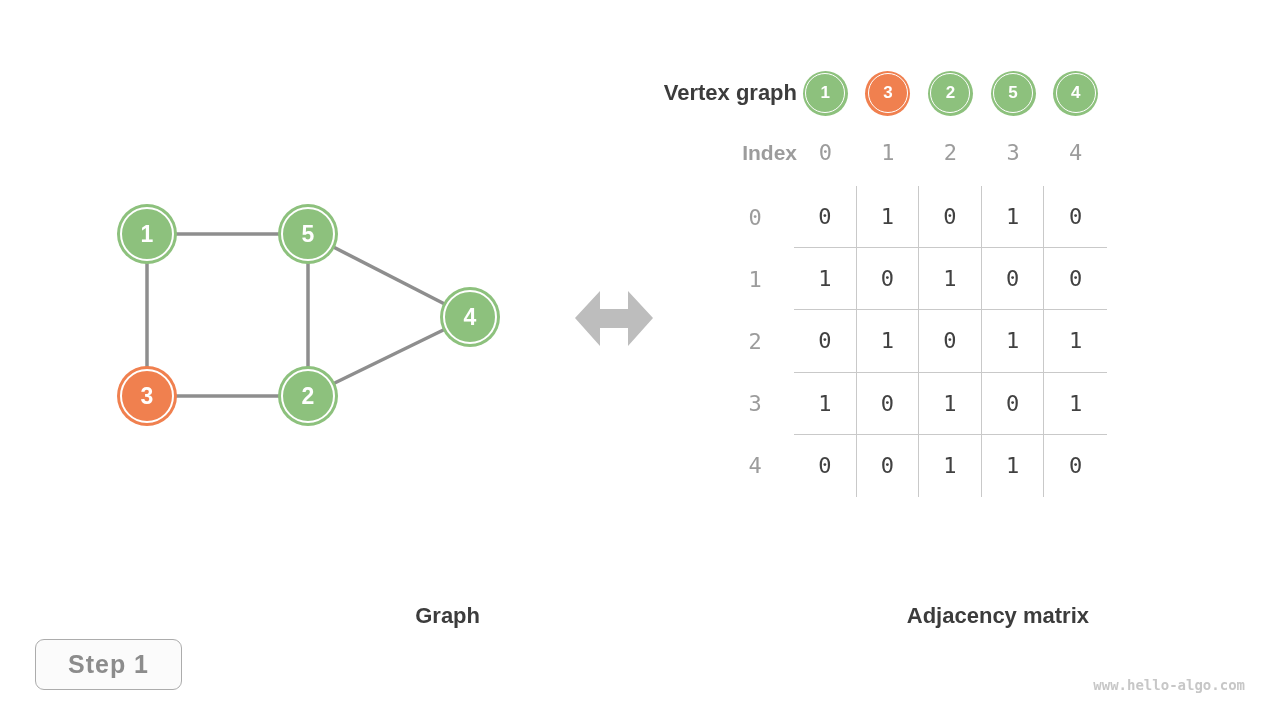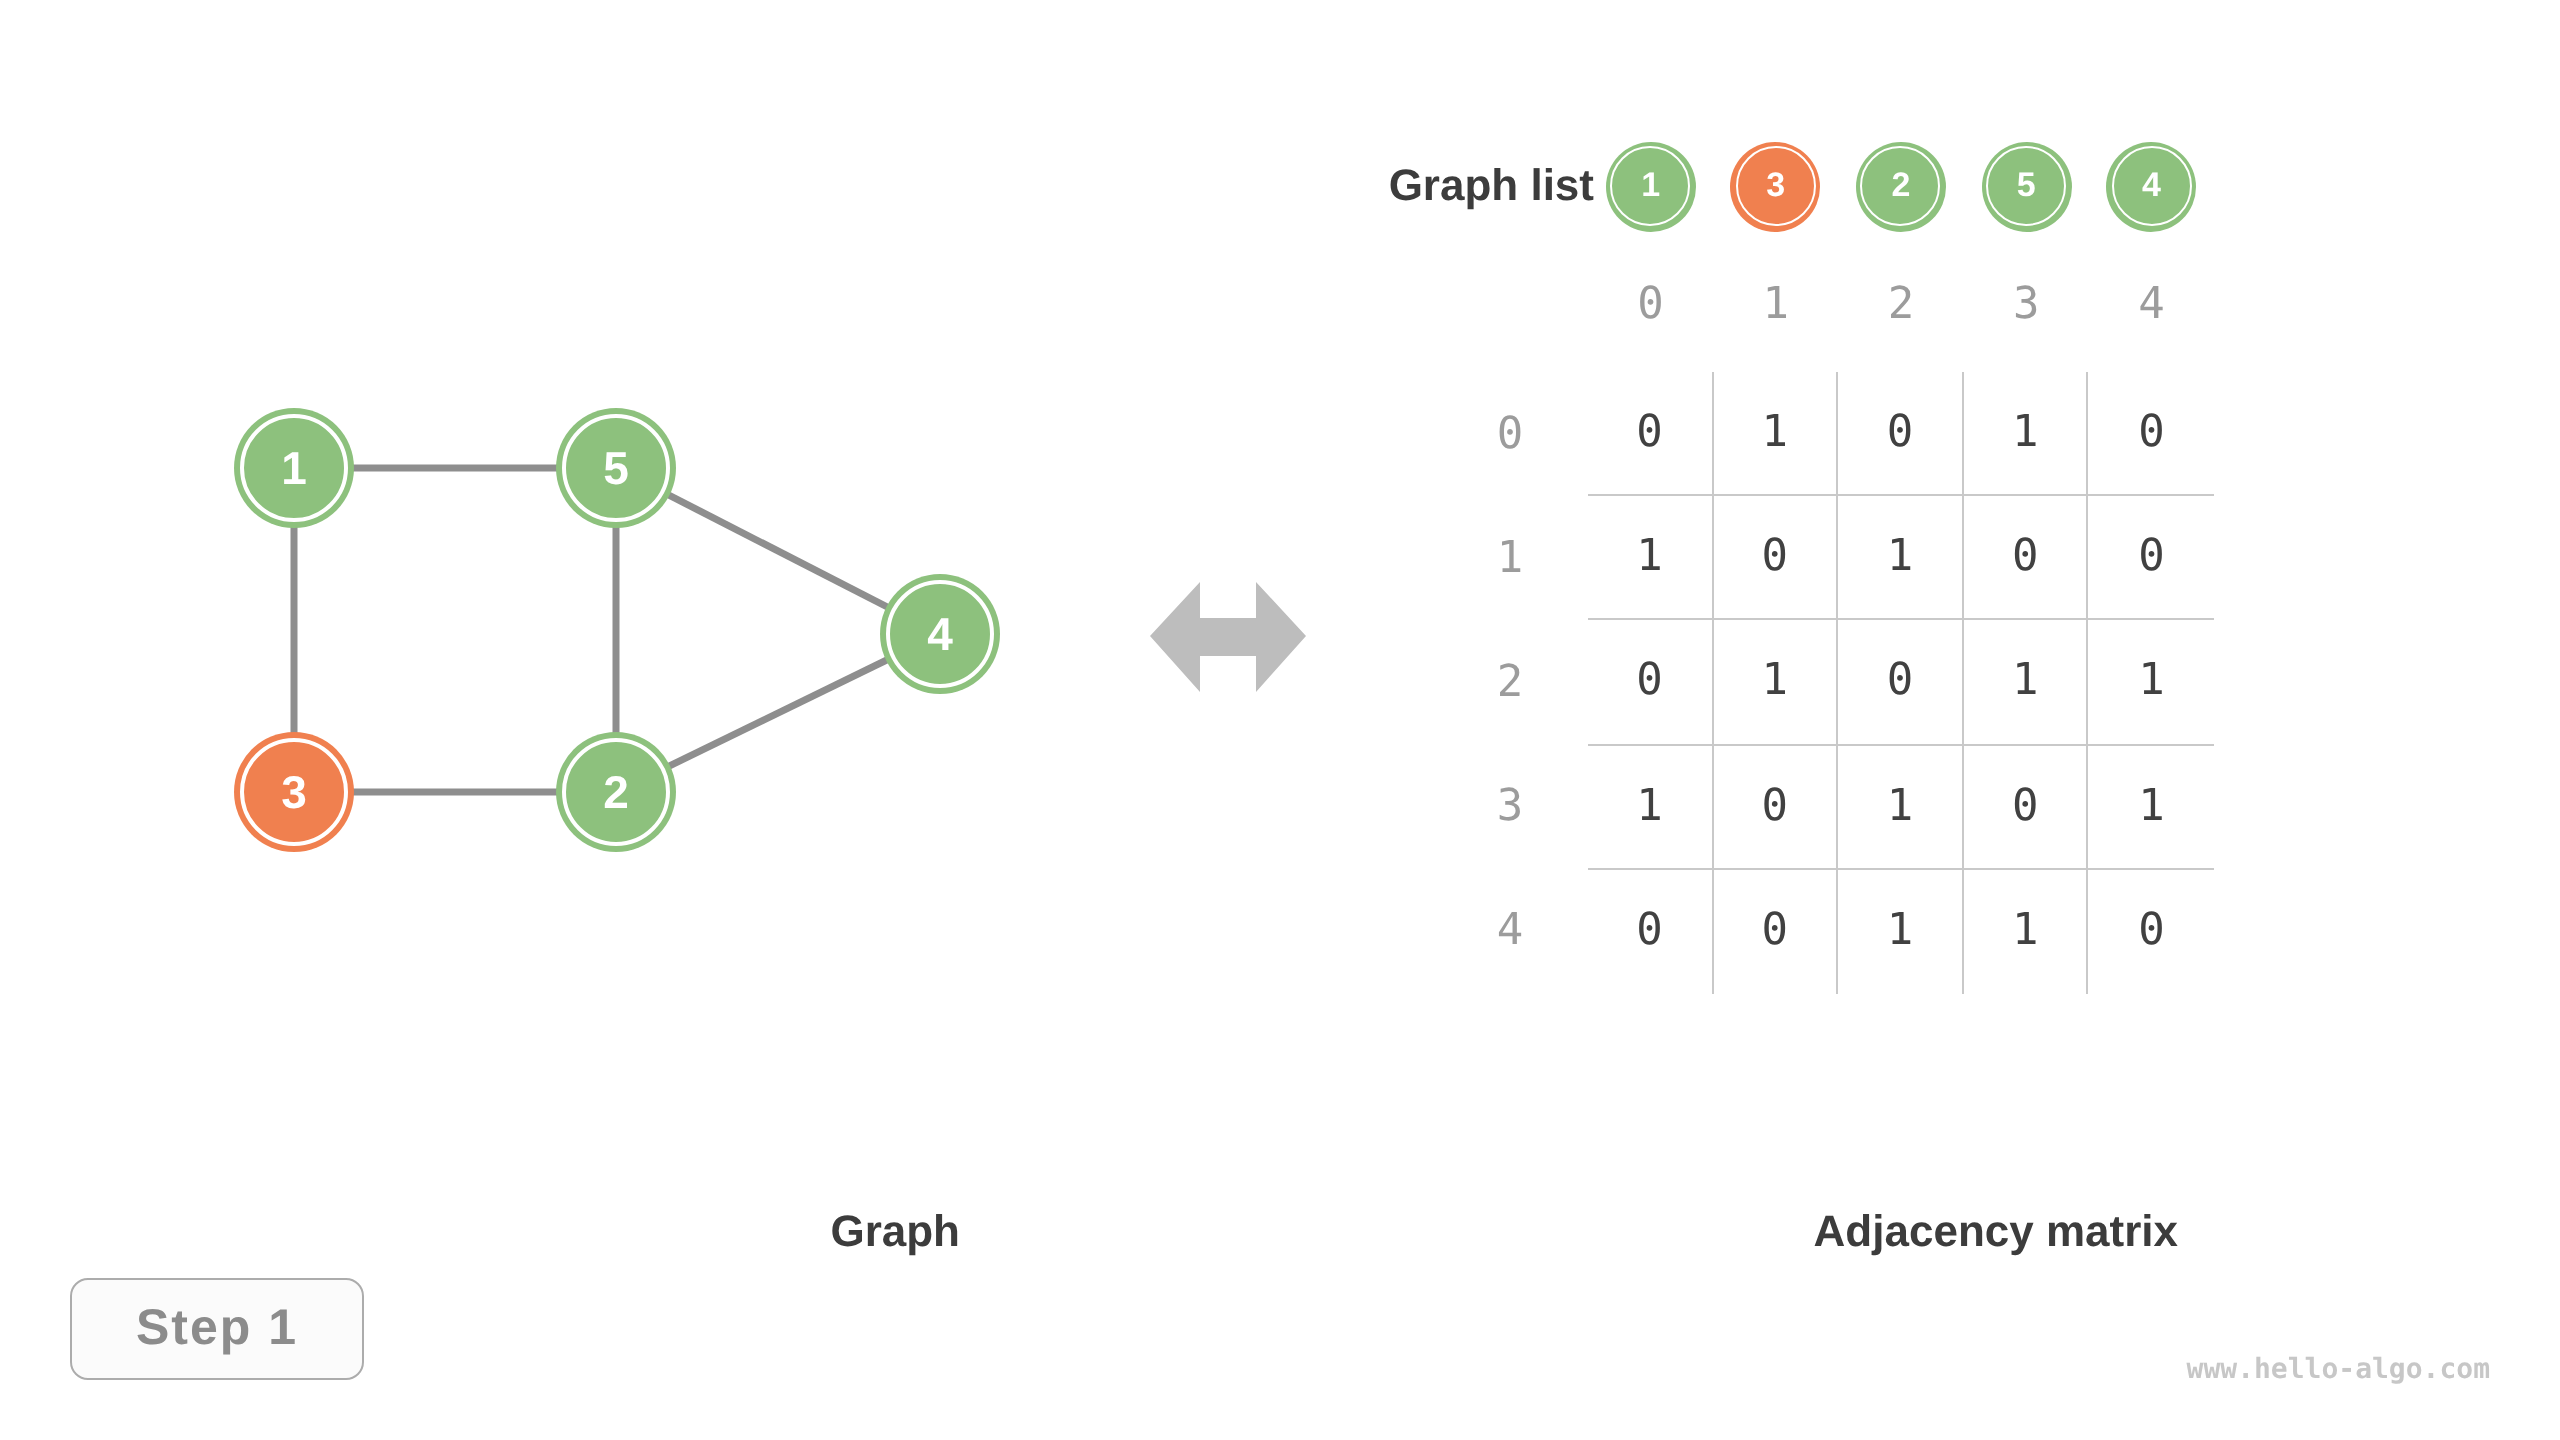--- a/index.html
+++ b/index.html
@@ -152,39 +152,40 @@
     <span>3</span>
   </div>
   <div class="gnode gn-2" data-color="green">
     <span>2</span>
   </div>
 
   <svg class="double-arrow" width="78" height="55">
     <polygon points="0,27 25,0 25,18 53,18 53,0 78,27 53,55 53,37 25,37 25,55"></polygon>
   </svg>
 
-  <div class="vertex-label">Graph list</div>
+  <div class="vertex-label">Vertex graph</div>
   <div class="vertex-circles">
     <div class="vcircle" data-color="green">
       <span>1</span>
     </div>
     <div class="vcircle" data-color="orange">
       <span>3</span>
     </div>
     <div class="vcircle" data-color="green">
       <span>2</span>
     </div>
     <div class="vcircle" data-color="green">
       <span>5</span>
     </div>
     <div class="vcircle" data-color="green">
       <span>4</span>
     </div>
   </div>
 
+  <div class="index-label">Index</div>
   <div class="index-digits">
     <span>0</span>
     <span>1</span>
     <span>2</span>
     <span>3</span>
     <span>4</span>
   </div>
 
   <div class="row-labels">
     <span>0</span>

